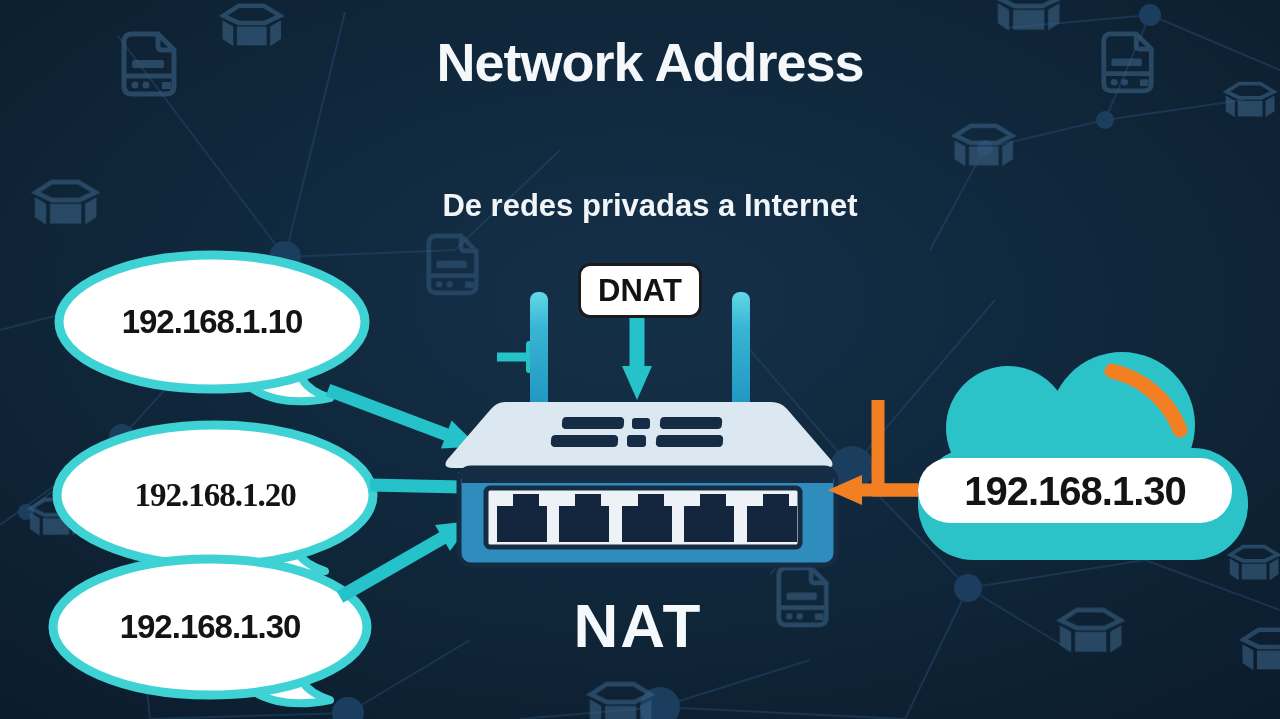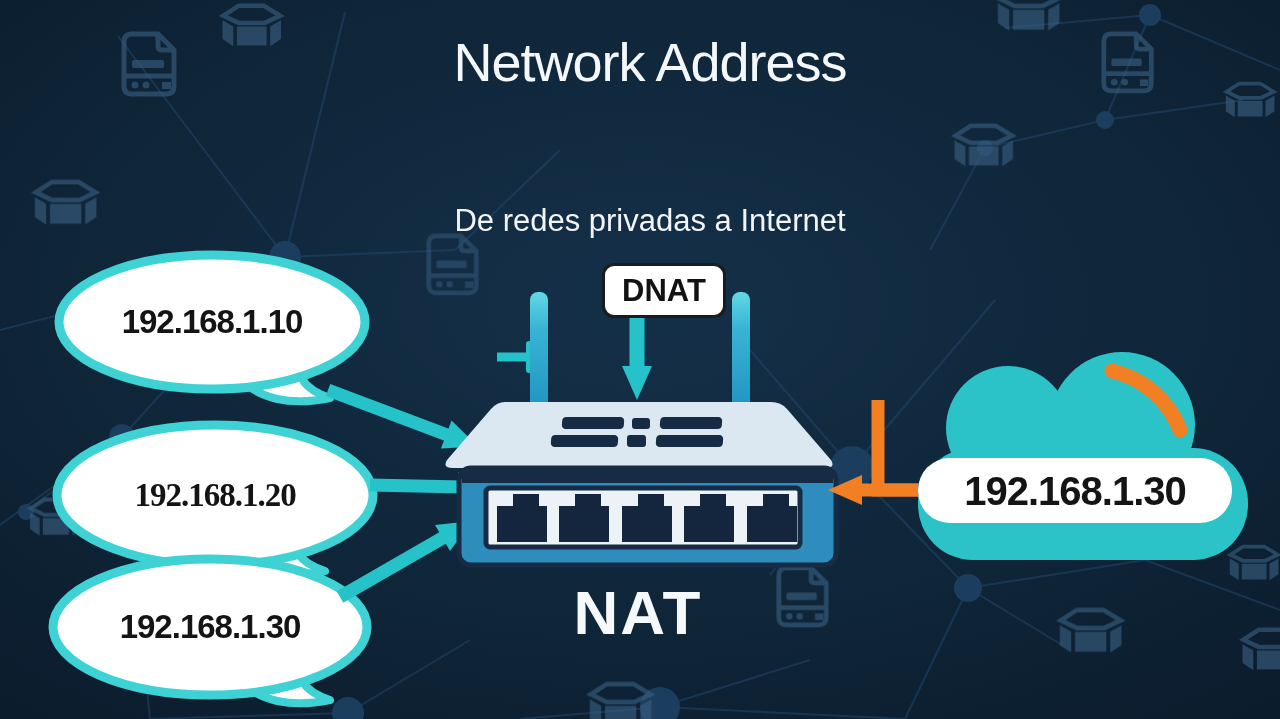--- a/index.html
+++ b/index.html
@@ -4,31 +4,31 @@
 <style>
   html,body{margin:0;padding:0;background:#06141f;}
   .stage{
     position:relative;width:1280px;height:719px;overflow:hidden;
     background:#0d2031;
     font-family:"Liberation Sans",sans-serif;
   }
   .stage svg{position:absolute;left:0;top:0;}
   .txt{position:absolute;display:flex;align-items:center;justify-content:center;
        text-align:center;white-space:nowrap;}
-  .title-line{left:320px;width:660px;color:#f5f8fa;font-weight:normal;
+  .title-line{left:320px;width:660px;color:#f5f8fa;font-weight:bold;
        font-size:54px;letter-spacing:-1px;height:64px;}
-  .subtitle{left:320px;top:200px;width:660px;height:42px;color:#f1f5f8;
-       font-weight:normal;font-size:31px;letter-spacing:0;}
+  .subtitle{left:320px;top:185px;width:660px;height:42px;color:#f1f5f8;
+       font-weight:bold;font-size:31px;letter-spacing:0;}
   .bubble-text{width:320px;height:52px;color:#141414;font-weight:bold;font-size:33px;letter-spacing:-1px;}
   .tag{
     position:absolute;background:#ffffff;border:3px solid #1b1b1b;border-radius:12px;
     display:flex;align-items:center;justify-content:center;
-    color:#121212;font-weight:bold;font-size:31px;letter-spacing:0;margin-left:24px;
+    color:#121212;font-weight:bold;font-size:31px;letter-spacing:0;
   }
-  .nat-label{left:538px;top:576px;width:200px;height:72px;color:#f6f9fb;
+  .nat-label{left:538px;top:589px;width:200px;height:72px;color:#f6f9fb;
        font-weight:bold;font-size:62px;letter-spacing:2px;}
   .cloud-ip{left:918px;top:459px;width:314px;height:64px;color:#141414;
        font-weight:bold;font-size:40px;letter-spacing:-1px;}
 </style>
 </head>
 <body>
 
 <div class="stage">
 
   <svg width="1280" height="719" viewBox="0 0 1280 719">

